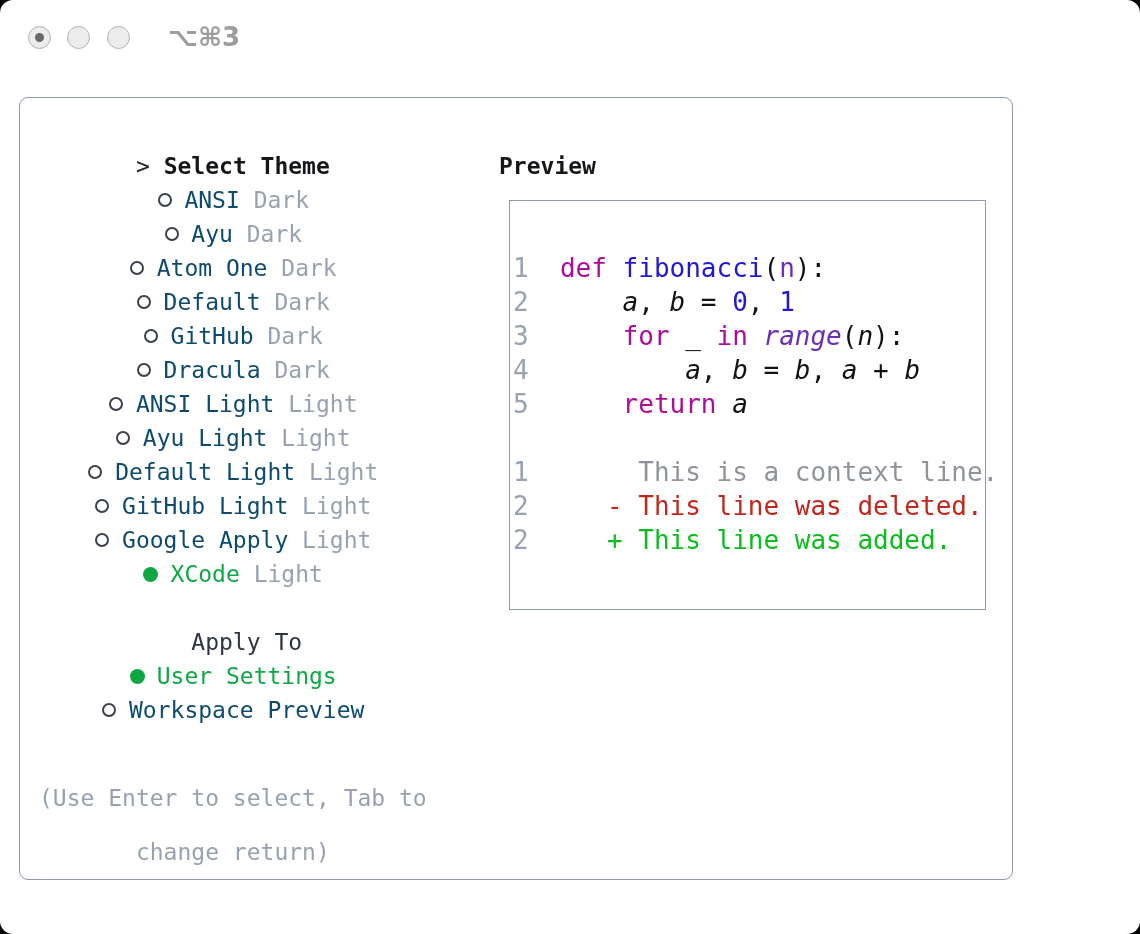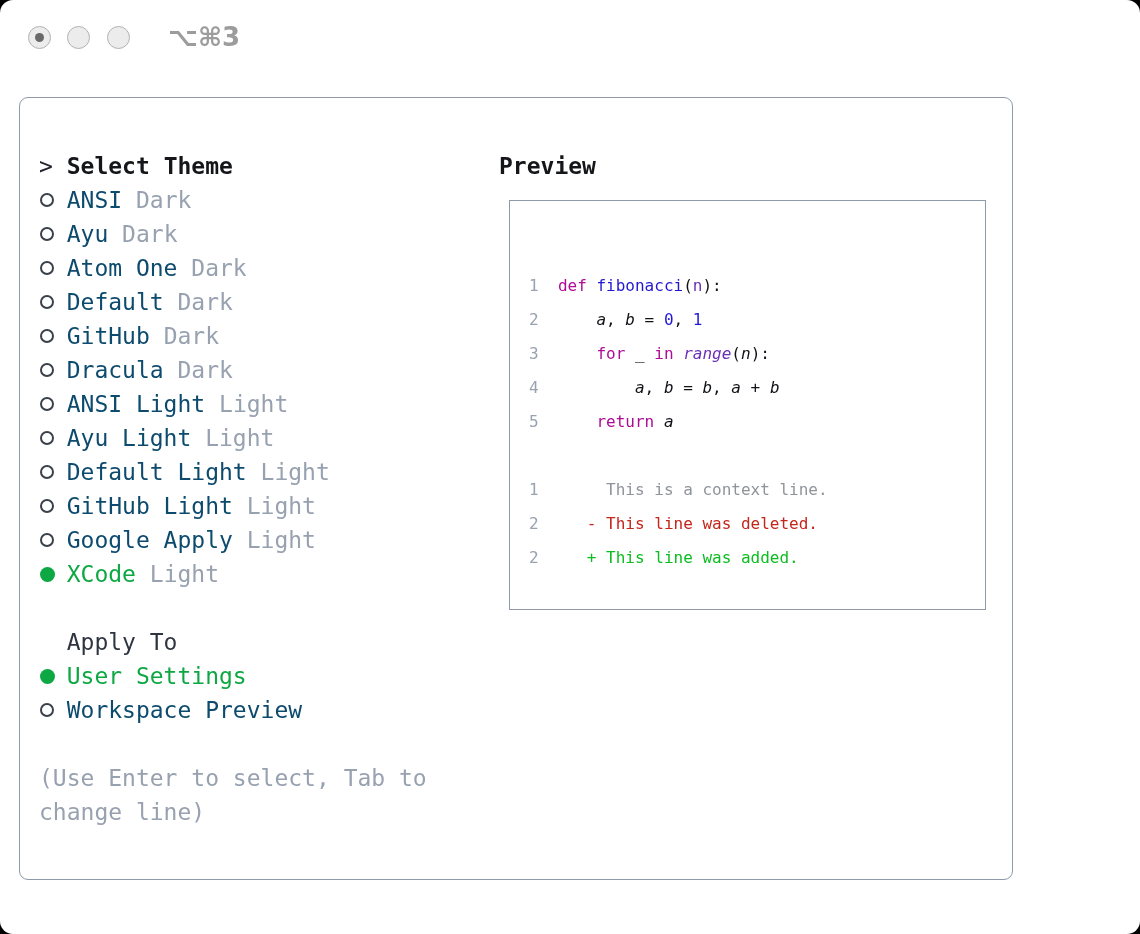--- a/index.html
+++ b/index.html
@@ -29,46 +29,46 @@
   
   .panel{
     position:absolute;left:19px;top:97px;width:994px;height:783px;
     border:1.5px solid #8e99a9;border-radius:9px;box-sizing:border-box;
   }
   
   .col-left{
     position:absolute;left:19px;top:51px;
     font-size:23px;line-height:34px;color:#2e3540;
   }
-  .row{position:relative;height:34px;white-space:pre;}
+  .row{position:relative;height:34px;white-space:pre;text-align:center;}
   .row.sel-header{font-weight:bold;color:#14161a;}
   .prompt{font-weight:normal;color:#22262c;}
   .marker{display:inline-block;width:2ch;height:34px;vertical-align:top;position:relative;}
   .radio{
     position:absolute;left:1px;top:50%;margin-top:-7px;width:14px;height:14px;
     border:2px solid #3a414b;border-radius:50%;box-sizing:border-box;background:#fff;
   }
   .radio.on{border:none;background:var(--sel-green);width:15px;height:15px;margin-top:-7.5px;left:0.5px;}
   .tag{color:var(--muted);margin-top:44px;}
   .name{color:#0c4a6e;}
   .row.selected .name{color:var(--sel-green);}
   .row.apply-selected{color:var(--sel-green);}
-  .hint{color:var(--muted);}
+  .hint{color:var(--muted);margin-top:20px;}
   
   .preview-title{
     position:absolute;left:479px;top:51px;font-size:23px;line-height:34px;
     font-weight:bold;color:#14161a;white-space:pre;
   }
   .preview-box{
     position:absolute;left:489px;top:102px;width:477px;height:410px;
     border:1.5px solid #8e99a9;box-sizing:border-box;
   }
   .code{
-    position:absolute;left:493px;top:171px;
-    font-size:16px;line-height:34px;color:#101216;margin-left:16px;
+    position:absolute;left:493px;top:153px;
+    font-size:26px;line-height:34px;color:#101216;
   }
   .codeline{height:34px;white-space:pre;}
   .s-num{color:var(--line-number);}
   .s-kw{color:var(--keyword);}
   .s-fn{color:var(--function);}
   .s-lit{color:var(--literal);}
   .s-bi{color:var(--builtin);font-style:italic;}
   .s-par{color:var(--param);}
   .s-var{color:#101216;font-style:italic;}
   .s-ctx{color:var(--context);}
@@ -104,21 +104,21 @@
           <div class="row selected"><span class="marker"><span class="radio on"></span></span><span class="name">XCode</span> <span class="tag">Light</span></div>
         </div>
       <div class="row"> </div>
       <div class="row"><span class="marker"></span><span>Apply To</span></div>
       <div id="apply-rows">
           <div class="row selected apply-selected"><span class="marker"><span class="radio on"></span></span><span class="name">User Settings</span></div>
           <div class="row"><span class="marker"><span class="radio"></span></span><span class="name">Workspace Preview</span></div>
         </div>
       <div class="row"> </div>
       <div class="row hint">(Use Enter to select, Tab to</div>
-      <div class="row hint">change line)</div>
+      <div class="row hint">change return)</div>
     </div>
 
     <div class="preview-title">Preview</div>
     <div class="preview-box"></div>
     <div class="code" id="code-lines">
         <div class="codeline"><span class="s-num">1</span><span>  </span><span class="s-kw">def</span><span> </span><span class="s-fn">fibonacci</span><span>(</span><span class="s-par">n</span><span>):</span></div>
         <div class="codeline"><span class="s-num">2</span><span>      </span><span class="s-var">a</span><span>, </span><span class="s-var">b</span><span> = </span><span class="s-lit">0</span><span>, </span><span class="s-lit">1</span></div>
         <div class="codeline"><span class="s-num">3</span><span>      </span><span class="s-kw">for</span><span> </span><span class="s-var">_</span><span> </span><span class="s-kw">in</span><span> </span><span class="s-bi">range</span><span>(</span><span class="s-var">n</span><span>):</span></div>
         <div class="codeline"><span class="s-num">4</span><span>          </span><span class="s-var">a</span><span>, </span><span class="s-var">b</span><span> = </span><span class="s-var">b</span><span>, </span><span class="s-var">a</span><span> + </span><span class="s-var">b</span></div>
         <div class="codeline"><span class="s-num">5</span><span>      </span><span class="s-kw">return</span><span> </span><span class="s-var">a</span></div>

